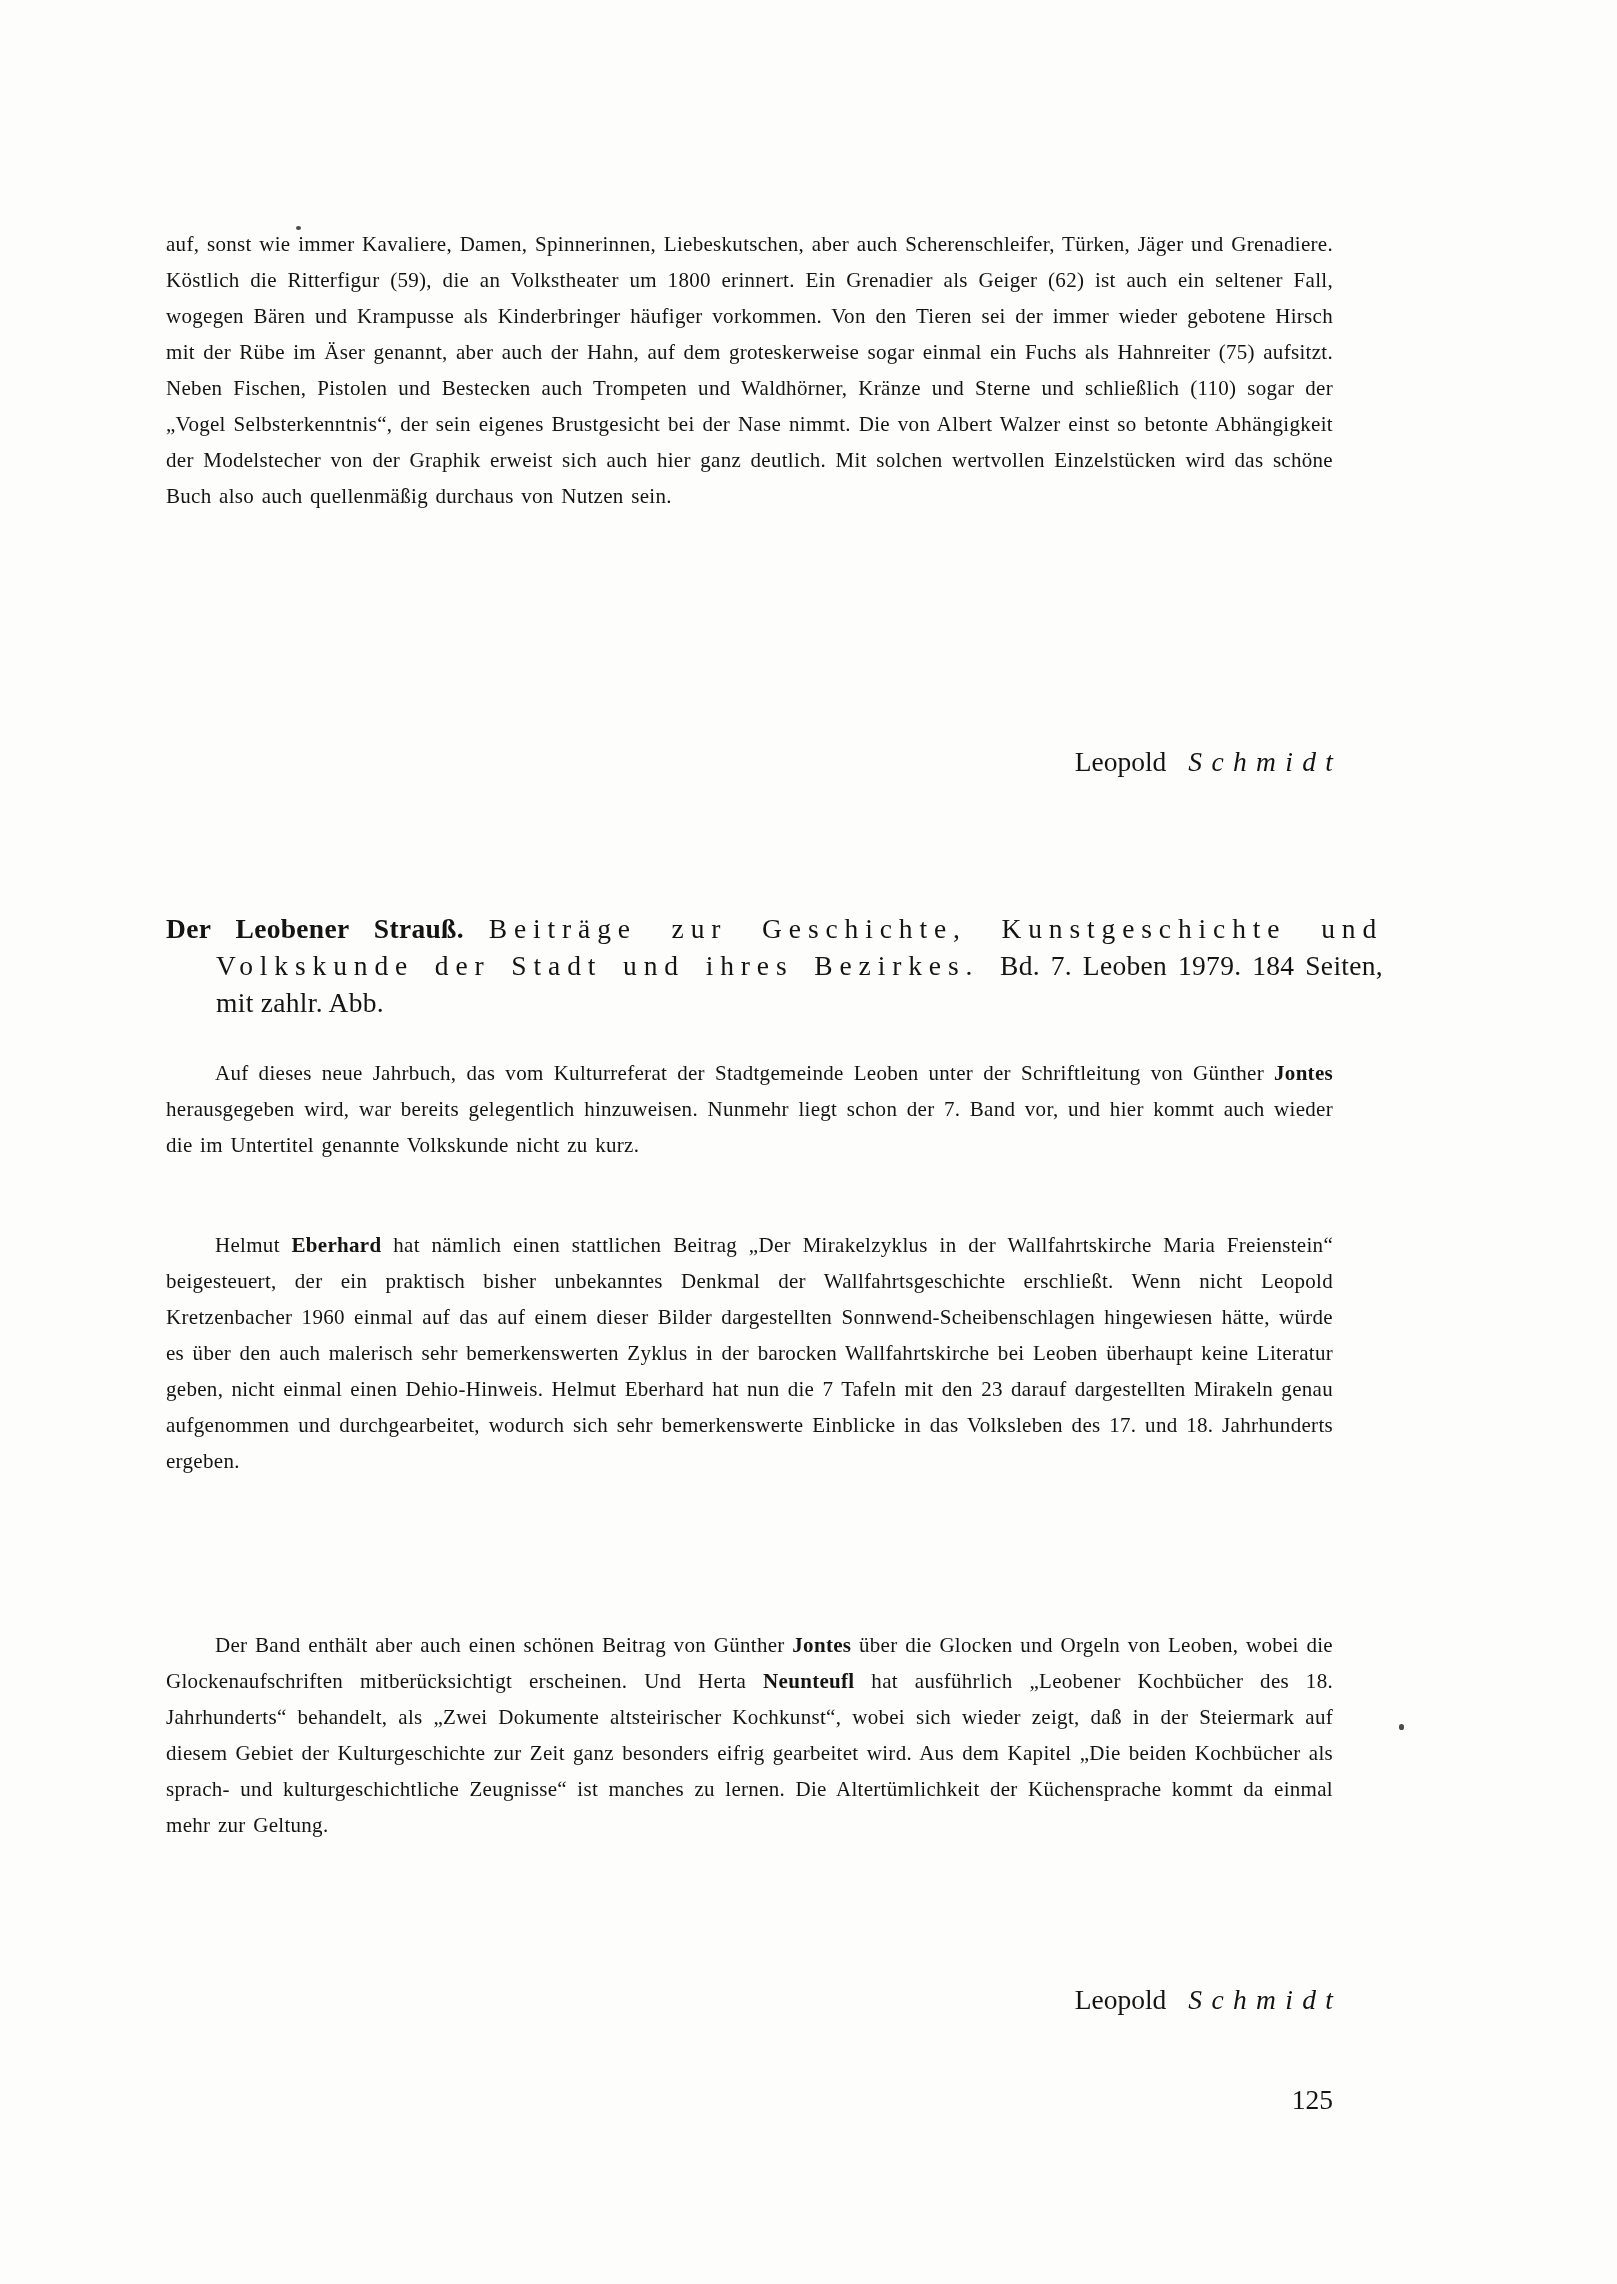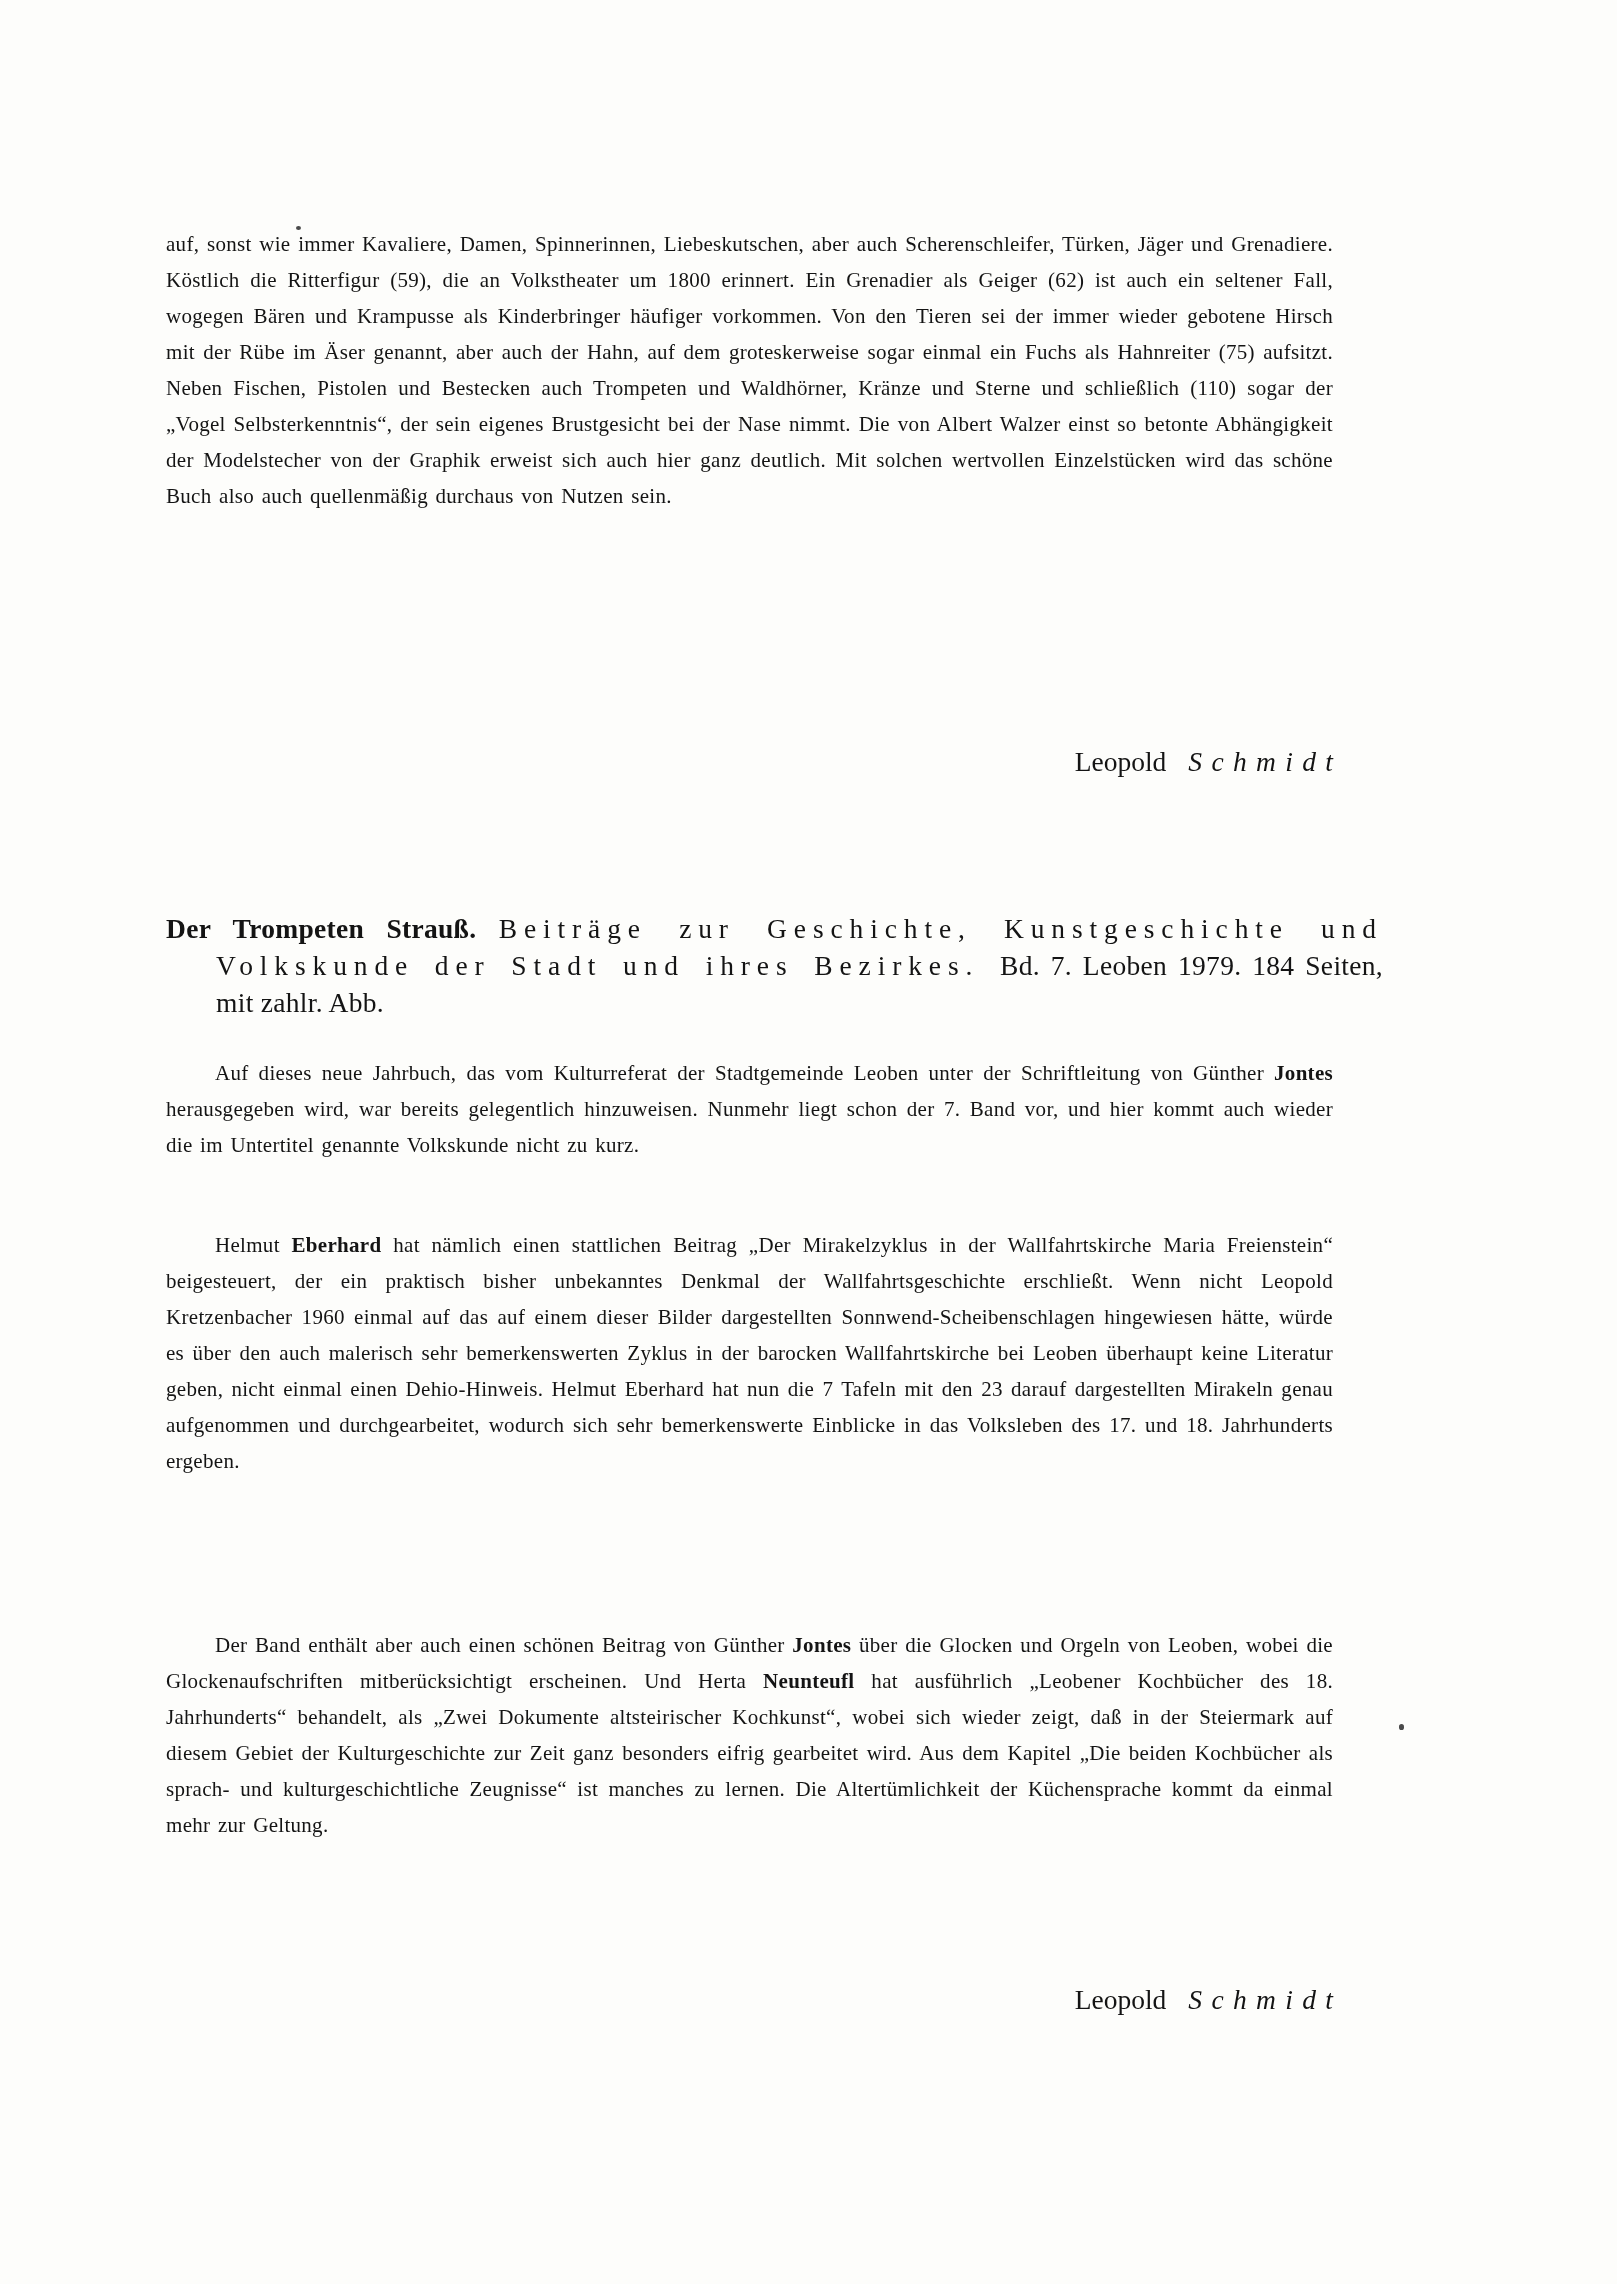--- a/index.html
+++ b/index.html
@@ -75,30 +75,31 @@
 <body>
 
 <div class="page">
 
   <p class="block body-text" style="top: 226px;"><span class="seg-normal">auf, sonst wie immer Kavaliere, Damen, Spinnerinnen, Liebeskutschen, aber auch Scherenschleifer, Türken, Jäger und Grenadiere. Köstlich die Ritterfigur (59), die an Volkstheater um 1800 erinnert. Ein Grenadier als Geiger (62) ist auch ein seltener Fall, wogegen Bären und Krampusse als Kinderbringer häufiger vorkommen. Von den Tieren sei der immer wieder gebotene Hirsch mit der Rübe im Äser genannt, aber auch der Hahn, auf dem groteskerweise sogar einmal ein Fuchs als Hahnreiter (75) aufsitzt. Neben Fischen, Pistolen und Bestecken auch Trompeten und Waldhörner, Kränze und Sterne und schließlich (110) sogar der „Vogel Selbsterkenntnis“, der sein eigenes Brustgesicht bei der Nase nimmt. Die von Albert Walzer einst so betonte Abhängigkeit der Modelstecher von der Graphik erweist sich auch hier ganz deutlich. Mit solchen wertvollen Einzelstücken wird das schöne Buch also auch quellenmäßig durchaus von Nutzen sein.</span></p>
 
   <div class="block signature" style="top: 744px;">
     <span class="first-name">Leopold</span><span class="last-name">Schmidt</span>
   </div>
 
-  <p class="block heading" style="top: 910px;"><span class="seg-bold">Der Trompeten Strauß. </span><span class="seg-spaced">Beiträge zur Geschichte, Kunstgeschichte und Volkskunde der Stadt und ihres Bezirkes. </span><span class="seg-normal">Bd. 7. Leoben 1979. 184 Seiten, mit zahlr. Abb.</span></p>
+  <p class="block heading" style="top: 910px;"><span class="seg-bold">Der Leobener Strauß. </span><span class="seg-spaced">Beiträge zur Geschichte, Kunstgeschichte und Volkskunde der Stadt und ihres Bezirkes. </span><span class="seg-normal">Bd. 7. Leoben 1979. 184 Seiten, mit zahlr. Abb.</span></p>
 
   <p class="block body-text indent-first" style="top: 1055px;"><span class="seg-normal">Auf dieses neue Jahrbuch, das vom Kulturreferat der Stadtgemeinde Leoben unter der Schriftleitung von Günther </span><span class="seg-bold">Jontes</span><span class="seg-normal"> herausgegeben wird, war bereits gelegentlich hinzuweisen. Nunmehr liegt schon der 7. Band vor, und hier kommt auch wieder die im Untertitel genannte Volkskunde nicht zu kurz.</span></p>
 
   <p class="block body-text indent-first" style="top: 1227px;"><span class="seg-normal">Helmut </span><span class="seg-bold">Eberhard</span><span class="seg-normal"> hat nämlich einen stattlichen Beitrag „Der Mirakelzyklus in der Wallfahrtskirche Maria Freienstein“ beigesteuert, der ein praktisch bisher unbekanntes Denkmal der Wallfahrtsgeschichte erschließt. Wenn nicht Leopold Kretzenbacher 1960 einmal auf das auf einem dieser Bilder dargestellten Sonnwend-Scheibenschlagen hingewiesen hätte, würde es über den auch malerisch sehr bemerkenswerten Zyklus in der barocken Wallfahrtskirche bei Leoben überhaupt keine Literatur geben, nicht einmal einen Dehio-Hinweis. Helmut Eberhard hat nun die 7 Tafeln mit den 23 darauf dargestellten Mirakeln genau aufgenommen und durchgearbeitet, wodurch sich sehr bemerkenswerte Einblicke in das Volksleben des 17. und 18. Jahrhunderts ergeben.</span></p>
 
   <p class="block body-text indent-first" style="top: 1627px;"><span class="seg-normal">Der Band enthält aber auch einen schönen Beitrag von Günther </span><span class="seg-bold">Jontes</span><span class="seg-normal"> über die Glocken und Orgeln von Leoben, wobei die Glockenaufschriften mitberücksichtigt erscheinen. Und Herta </span><span class="seg-bold">Neunteufl</span><span class="seg-normal"> hat ausführlich „Leobener Kochbücher des 18. Jahrhunderts“ behandelt, als „Zwei Dokumente altsteirischer Kochkunst“, wobei sich wieder zeigt, daß in der Steiermark auf diesem Gebiet der Kulturgeschichte zur Zeit ganz besonders eifrig gearbeitet wird. Aus dem Kapitel „Die beiden Kochbücher als sprach- und kulturgeschichtliche Zeugnisse“ ist manches zu lernen. Die Altertümlichkeit der Küchensprache kommt da einmal mehr zur Geltung.</span></p>
 
   <div class="block signature" style="top: 1982px;">
     <span class="first-name">Leopold</span><span class="last-name">Schmidt</span>
   </div>
 
+  <div class="page-number">125</div>
 
   <div class="speck" id="speck-1"></div>
   <div class="speck" id="speck-2"></div>
 
 </div>
 
 
 </body></html>

